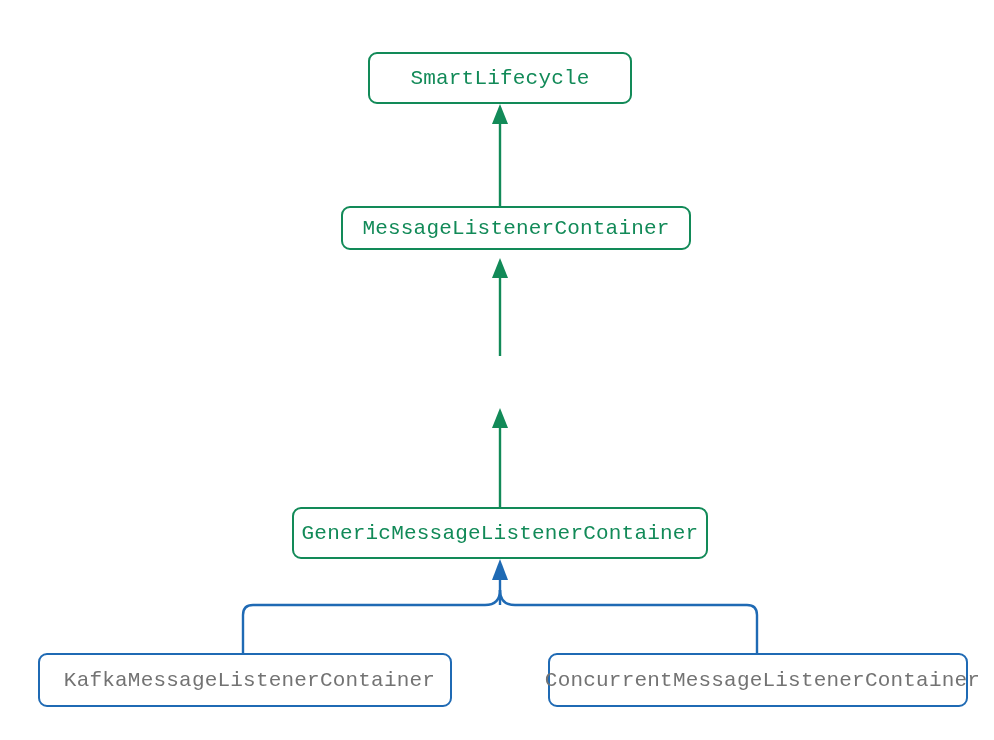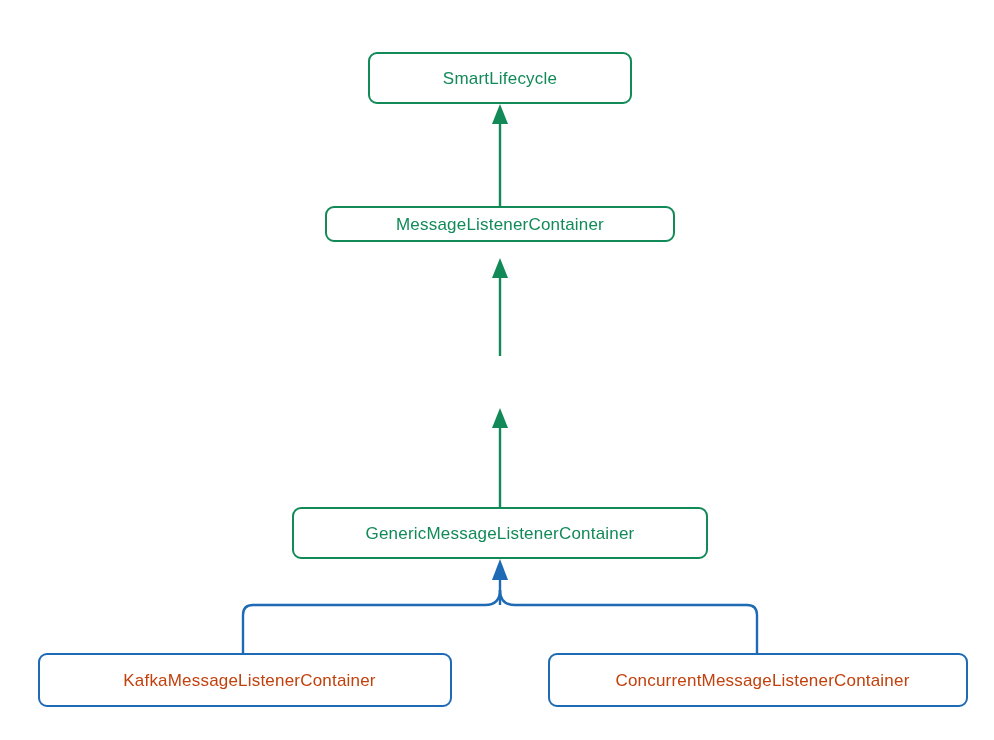--- a/index.html
+++ b/index.html
@@ -32,42 +32,42 @@
     display: flex;
     align-items: center;
     justify-content: center;
     background: #ffffff;
     border-style: solid;
     border-width: 2px;
     border-radius: 9px;
     white-space: nowrap;
   }
   .node-label {
-    font-family: Liberation Sans, sans-serif;
-    font-size: 17px;
+    font-family: Liberation Mono, monospace;
+    font-size: 21px;
     letter-spacing: 0.2px;
     line-height: 1;
   }
   .node.green {
     border-color: #128a58;
   }
   .node.green .node-label {
     color: #128a58;
   }
   .node.blue {
     border-color: #1f6ab4;
   }
   .node.blue .node-label {
-    color: #c2410c;
+    color: #737373;
     margin-left: 9px;
   }
 
   
   #node-smartlifecycle        { left: 368px; top: 52px;  width: 264px; height: 52px; }
-  #node-messagelistener       { left: 325px; top: 206px; width: 350px; height: 36px; justify-content: center; }
+  #node-messagelistener       { left: 341px; top: 206px; width: 350px; height: 44px; justify-content: center; }
   #node-genericmessagelistener{ left: 292px; top: 356px; width: 416px; height: 52px; }
   #node-abstractmessagelistener{ left: 292px; top: 507px; width: 416px; height: 52px; }
   #node-kafkamessagelistener  { left: 38px;  top: 653px; width: 414px; height: 54px; }
   #node-concurrentmessagelistener { left: 548px; top: 653px; width: 420px; height: 54px; }
 </style>
 </head>
 <body>
 
 <div id="diagram-canvas">
 

